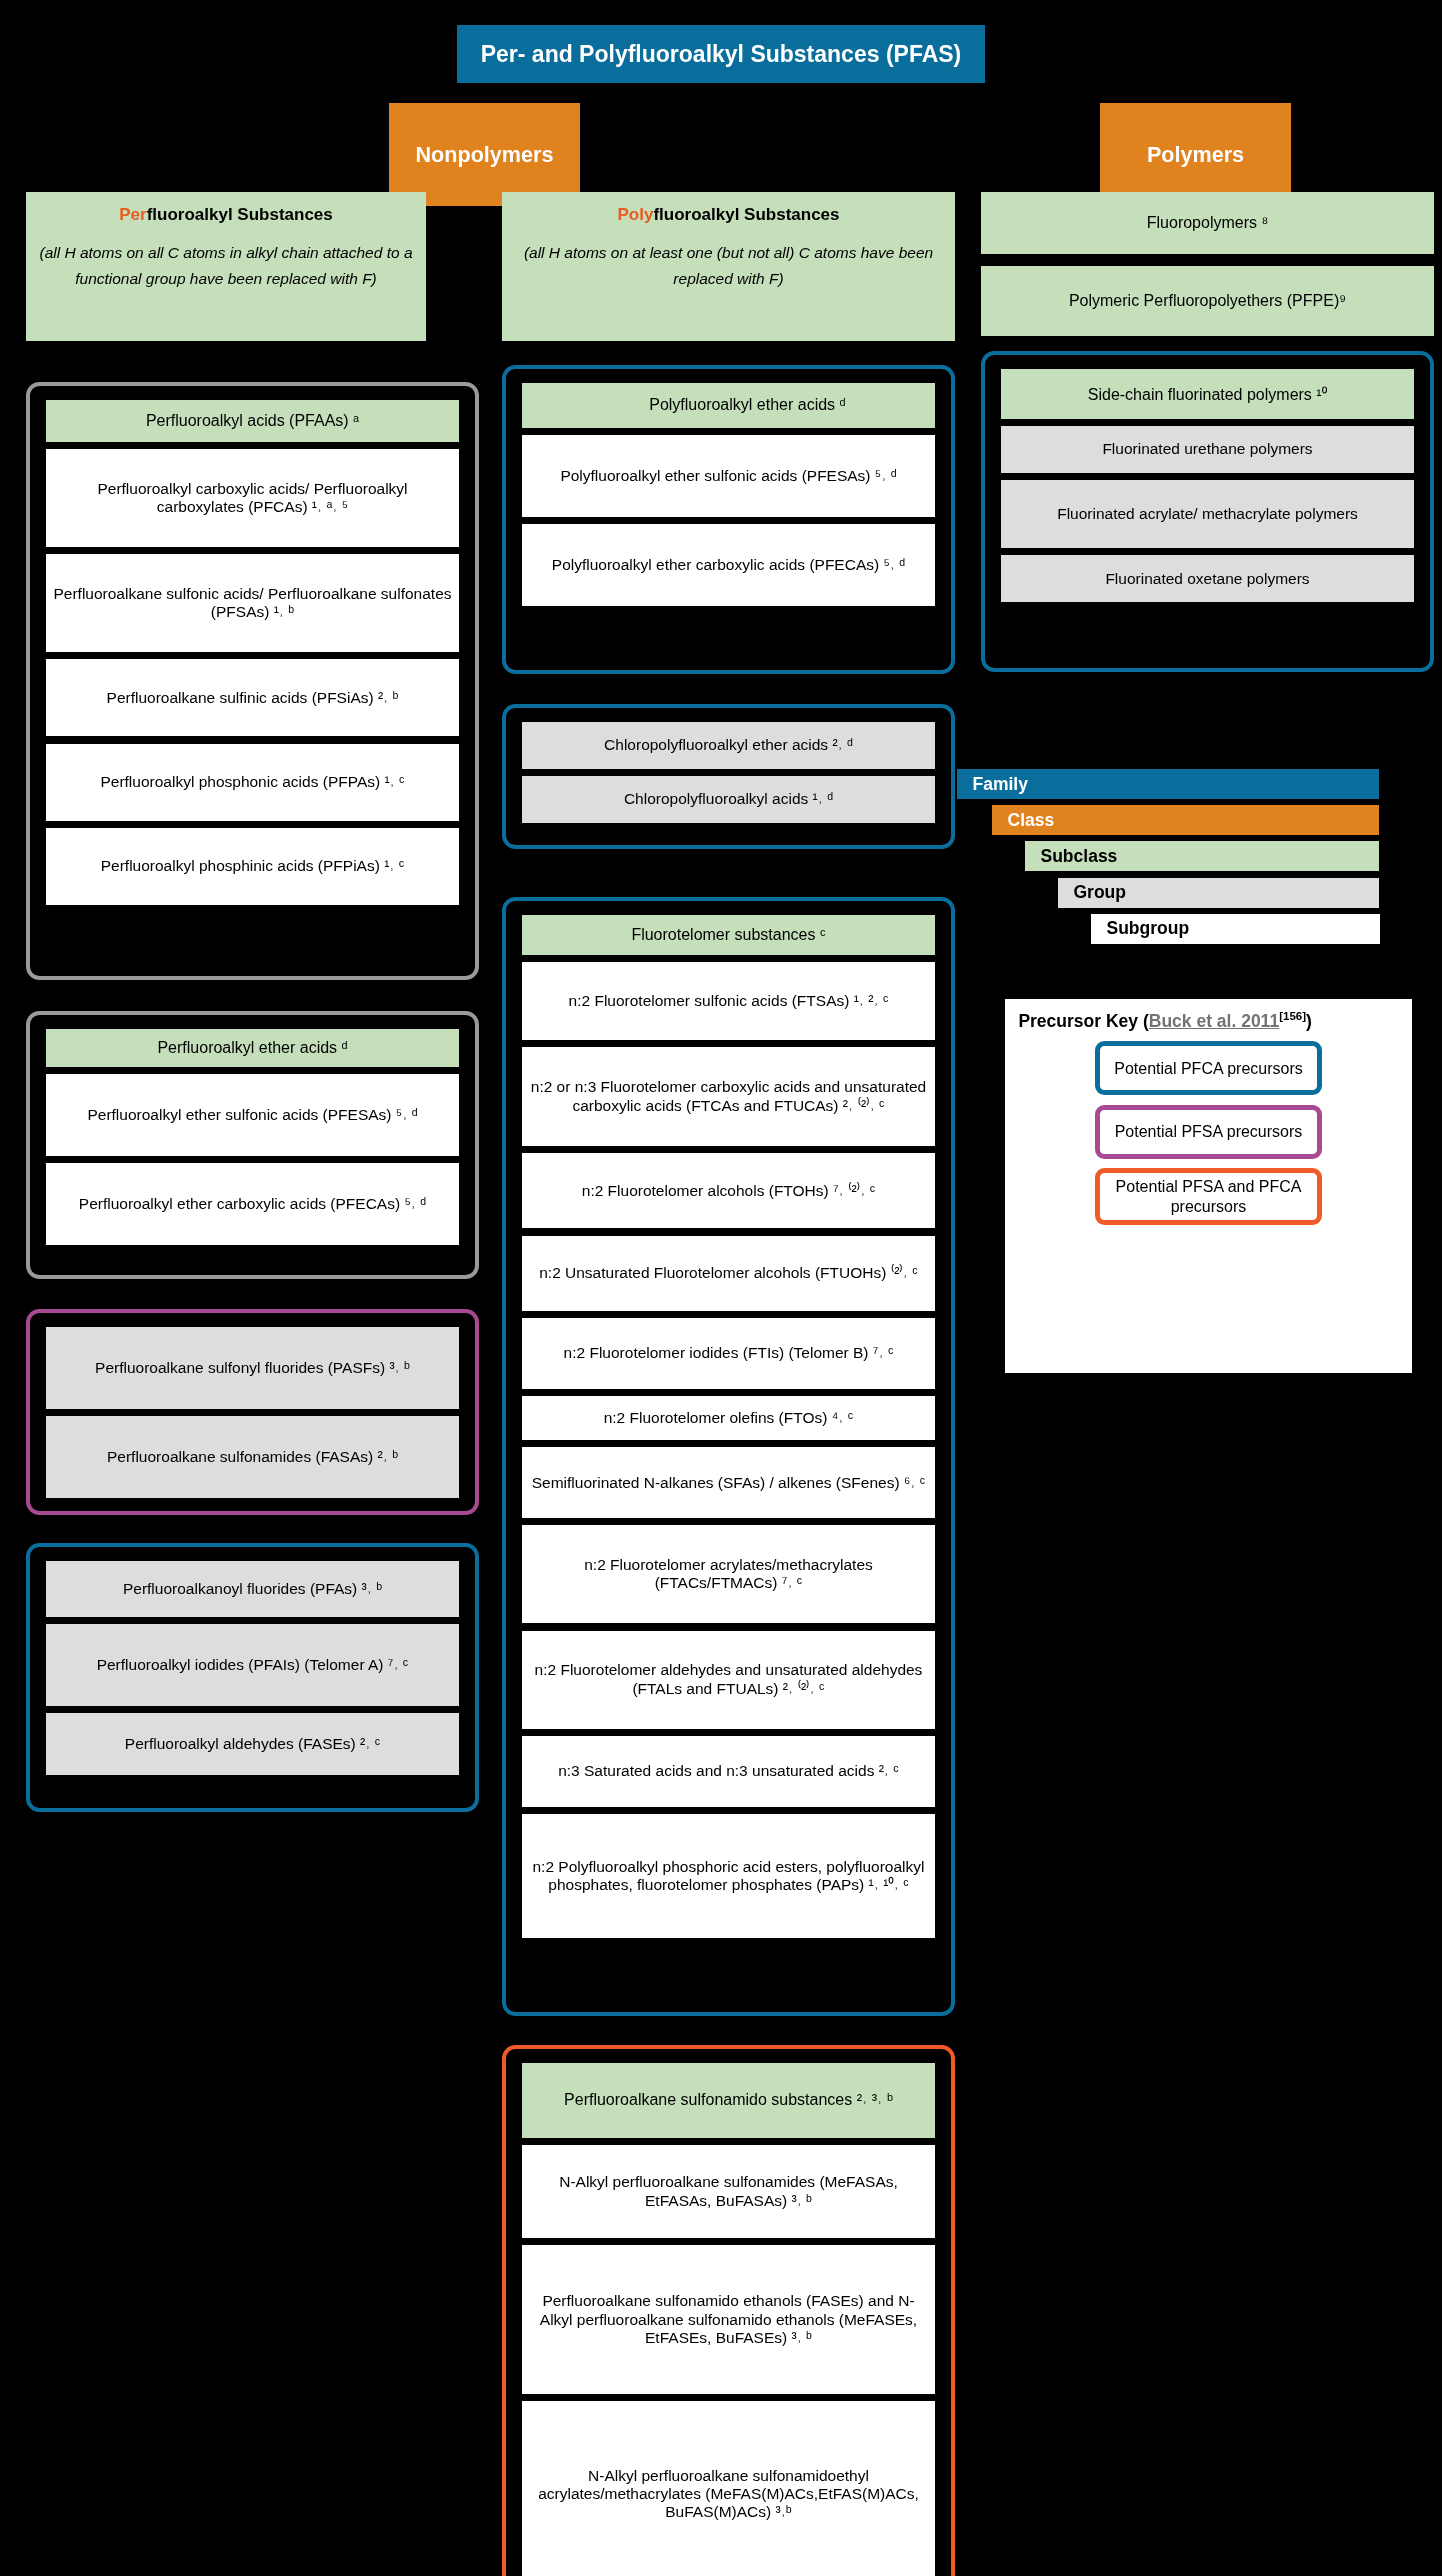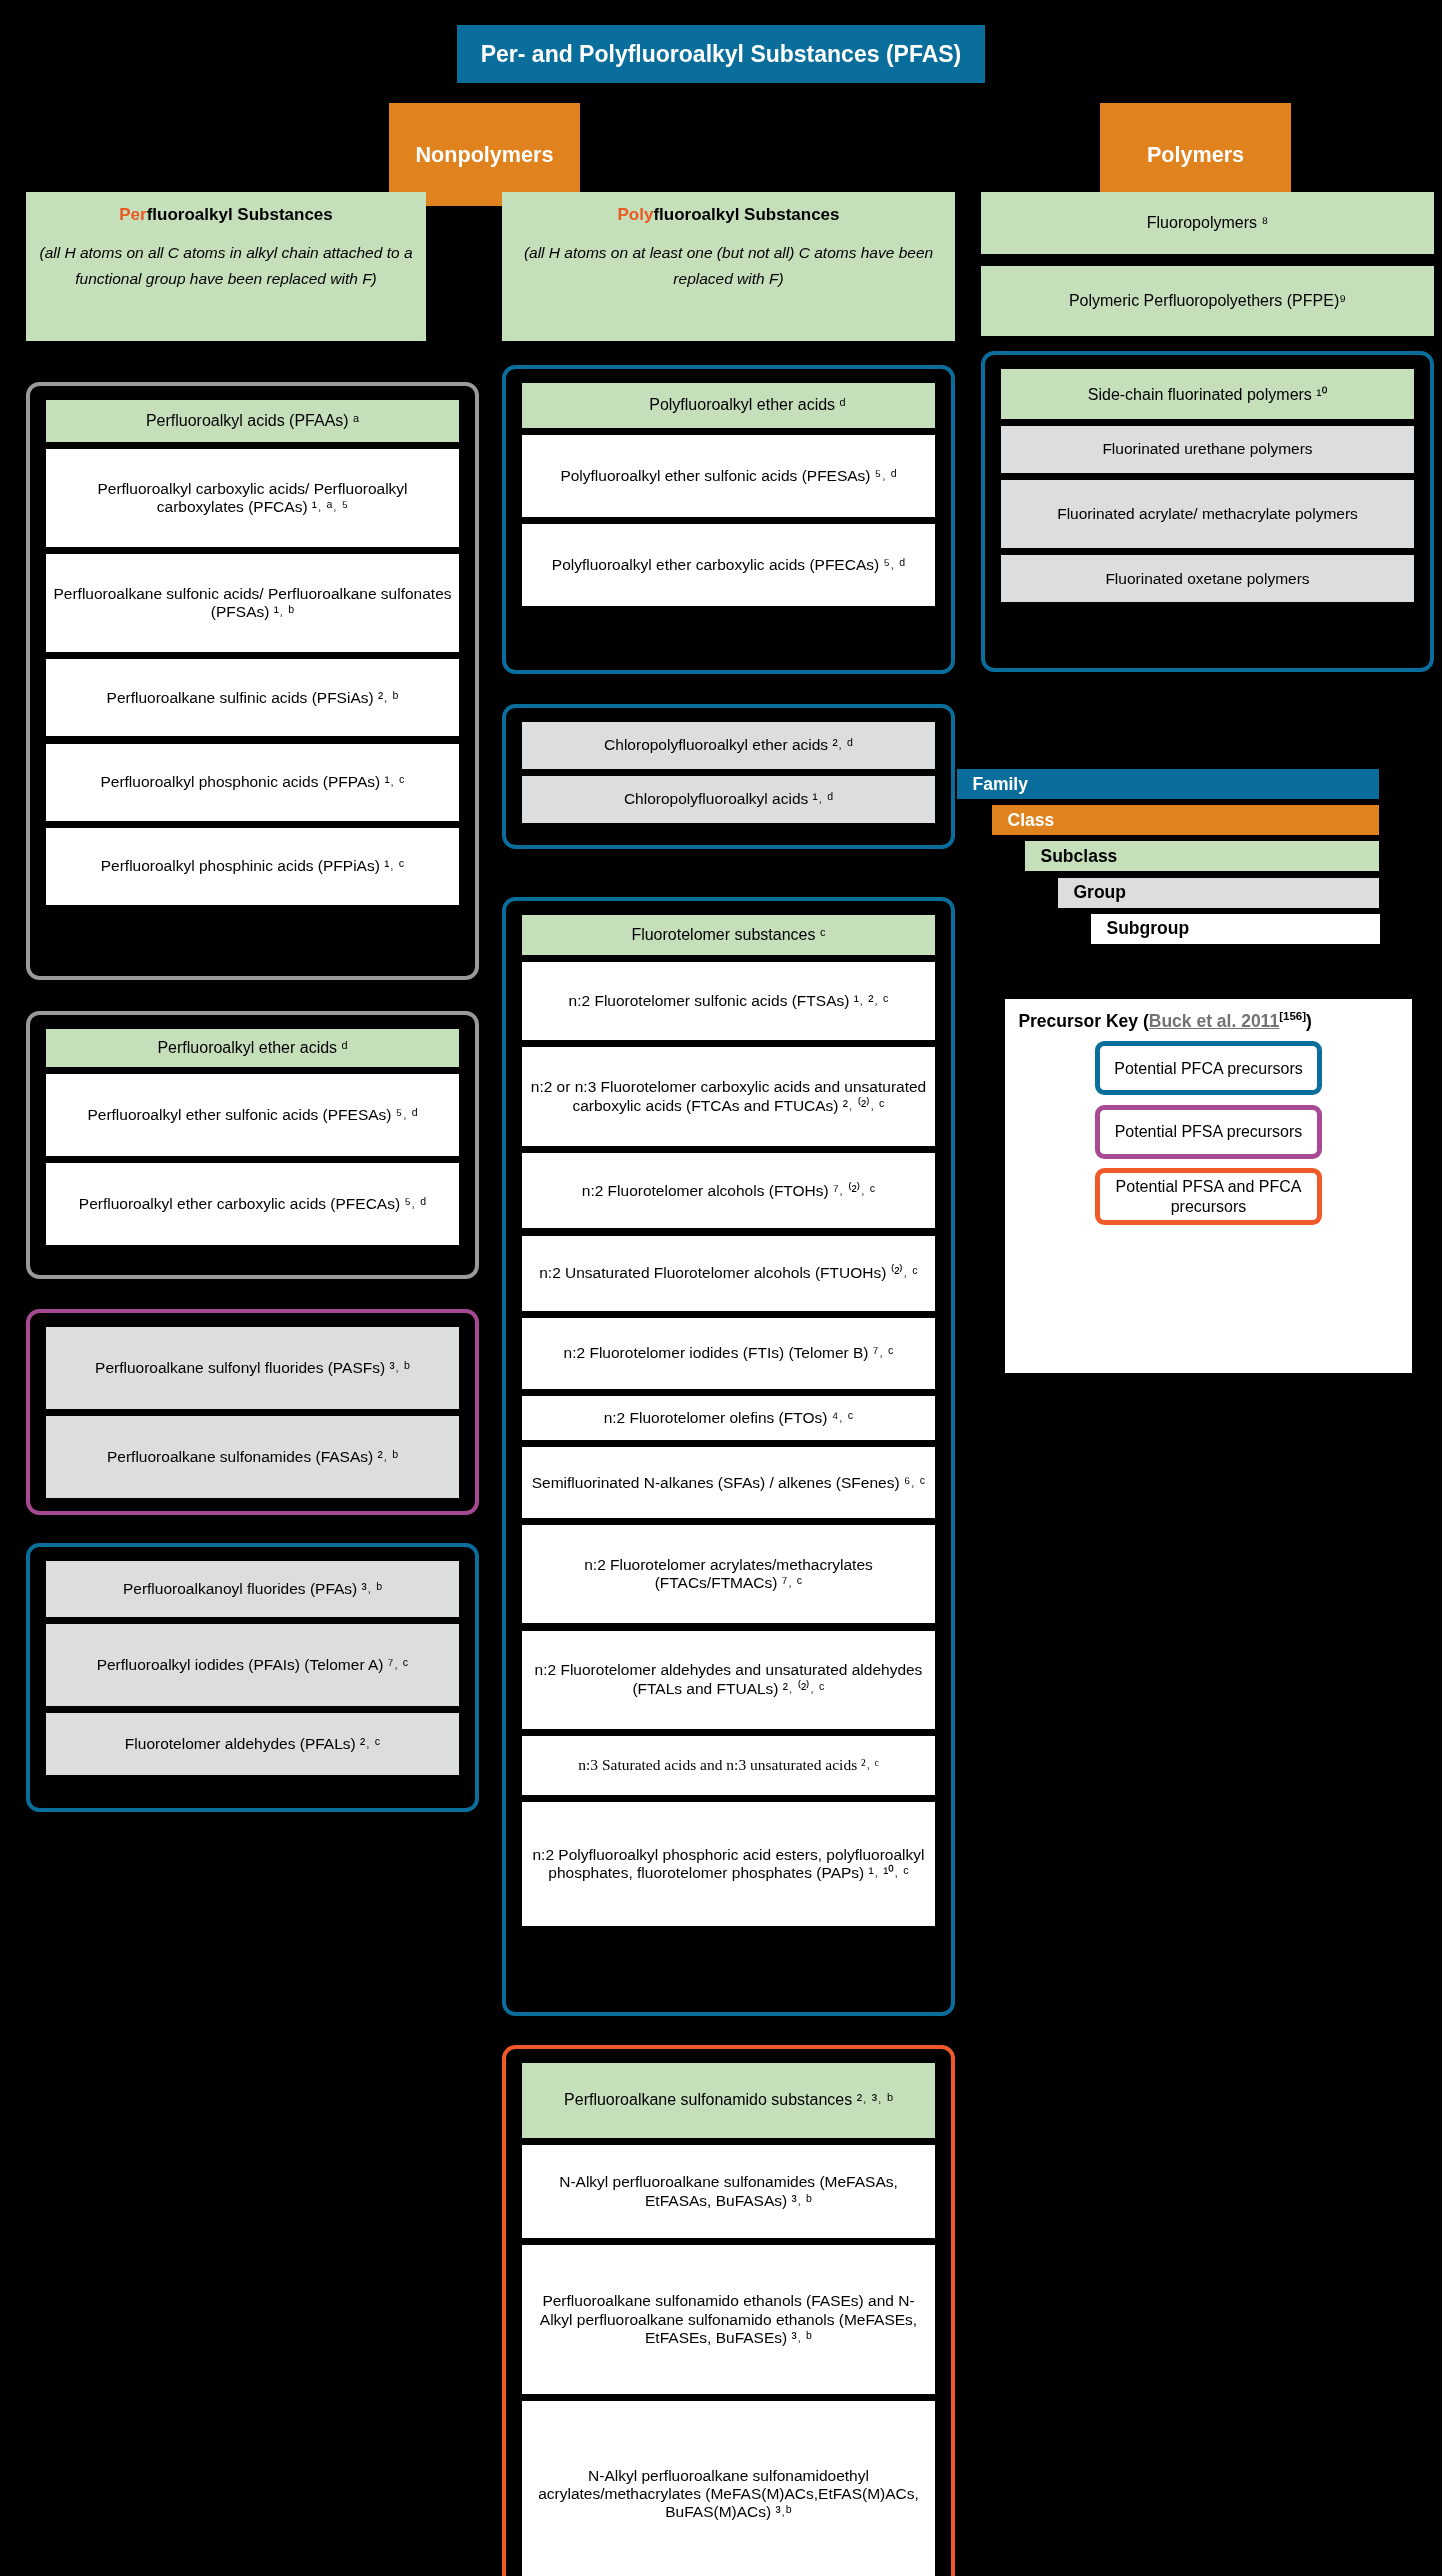--- a/index.html
+++ b/index.html
@@ -131,21 +131,21 @@
     <div class="inner">
       <div class="groupbox" style="height:82px;">Perfluoroalkane sulfonyl fluorides (PASFs) ³˒ ᵇ</div>
       <div class="groupbox" style="height:82px;">Perfluoroalkane sulfonamides (FASAs) ²˒ ᵇ</div>
     </div>
   </div>
 
   <div class="cluster c-blue" style="left:26px; top:1543px; width:453px; height:269px;">
     <div class="inner">
       <div class="groupbox" style="height:56px;">Perfluoroalkanoyl fluorides (PFAs) ³˒ ᵇ</div>
       <div class="groupbox" style="height:82px;text-align:right;">Perfluoroalkyl iodides (PFAIs) (Telomer A) ⁷˒ ᶜ</div>
-      <div class="groupbox" style="height:62px;">Fluorotelomer aldehydes (PFALs) ²˒ ᶜ</div>
+      <div class="groupbox" style="height:62px;">Perfluoroalkyl aldehydes (FASEs) ²˒ ᶜ</div>
     </div>
   </div>
 
   <div class="defbox" style="left:502px; top:192px; width:453px; height:149px;">
     <div class="dt">
       <span class="pre">Poly</span><span>fluoroalkyl Substances</span>
     </div>
     <div class="dd">(all H atoms on at least one (but not all) C atoms have been replaced with F)</div>
   </div>
 
@@ -169,21 +169,21 @@
       <div class="subclass" style="height:40px;">Fluorotelomer substances ᶜ</div>
       <div class="subgroup" style="height:78px;">n:2 Fluorotelomer sulfonic acids (FTSAs) ¹˒ ²˒ ᶜ</div>
       <div class="subgroup" style="height:99px;">n:2 or n:3 Fluorotelomer carboxylic acids and unsaturated carboxylic acids (FTCAs and FTUCAs) ²˒ ⁽²⁾˒ ᶜ</div>
       <div class="subgroup" style="height:75px;">n:2 Fluorotelomer alcohols (FTOHs) ⁷˒ ⁽²⁾˒ ᶜ</div>
       <div class="subgroup" style="height:75px;">n:2 Unsaturated Fluorotelomer alcohols (FTUOHs) ⁽²⁾˒ ᶜ</div>
       <div class="subgroup" style="height:71px;">n:2 Fluorotelomer iodides (FTIs) (Telomer B) ⁷˒ ᶜ</div>
       <div class="subgroup" style="height:44px;">n:2 Fluorotelomer olefins (FTOs) ⁴˒ ᶜ</div>
       <div class="subgroup" style="height:71px;">Semifluorinated N-alkanes (SFAs) / alkenes (SFenes) ⁶˒ ᶜ</div>
       <div class="subgroup" style="height:98px;">n:2 Fluorotelomer acrylates/methacrylates (FTACs/FTMACs) ⁷˒ ᶜ</div>
       <div class="subgroup" style="height:98px;">n:2 Fluorotelomer aldehydes and unsaturated aldehydes (FTALs and FTUALs) ²˒ ⁽²⁾˒ ᶜ</div>
-      <div class="subgroup" style="height:59px;font-family:Liberation Serif, serif;">n:3 Saturated acids and n:3 unsaturated acids ²˒ ᶜ</div>
+      <div class="subgroup" style="height:71px;">n:3 Saturated acids and n:3 unsaturated acids ²˒ ᶜ</div>
       <div class="subgroup" style="height:124px;">n:2 Polyfluoroalkyl phosphoric acid esters, polyfluoroalkyl phosphates, fluorotelomer phosphates (PAPs) ¹˒ ¹⁰˒ ᶜ</div>
     </div>
   </div>
 
   <div class="cluster c-orange" style="left:502px; top:2045px; width:453px; height:943px;">
     <div class="inner">
       <div class="subclass" style="height:75px;">Perfluoroalkane sulfonamido substances ²˒ ³˒ ᵇ</div>
       <div class="subgroup" style="height:93px;">N-Alkyl perfluoroalkane sulfonamides (MeFASAs, EtFASAs, BuFASAs) ³˒ ᵇ</div>
       <div class="subgroup" style="height:149px;">Perfluoroalkane sulfonamido ethanols (FASEs) and N-Alkyl perfluoroalkane sulfonamido ethanols (MeFASEs, EtFASEs, BuFASEs) ³˒ ᵇ</div>
       <div class="subgroup" style="height:185px;">N-Alkyl perfluoroalkane sulfonamidoethyl acrylates/methacrylates (MeFAS(M)ACs,EtFAS(M)ACs, BuFAS(M)ACs) ³˒ᵇ</div>

